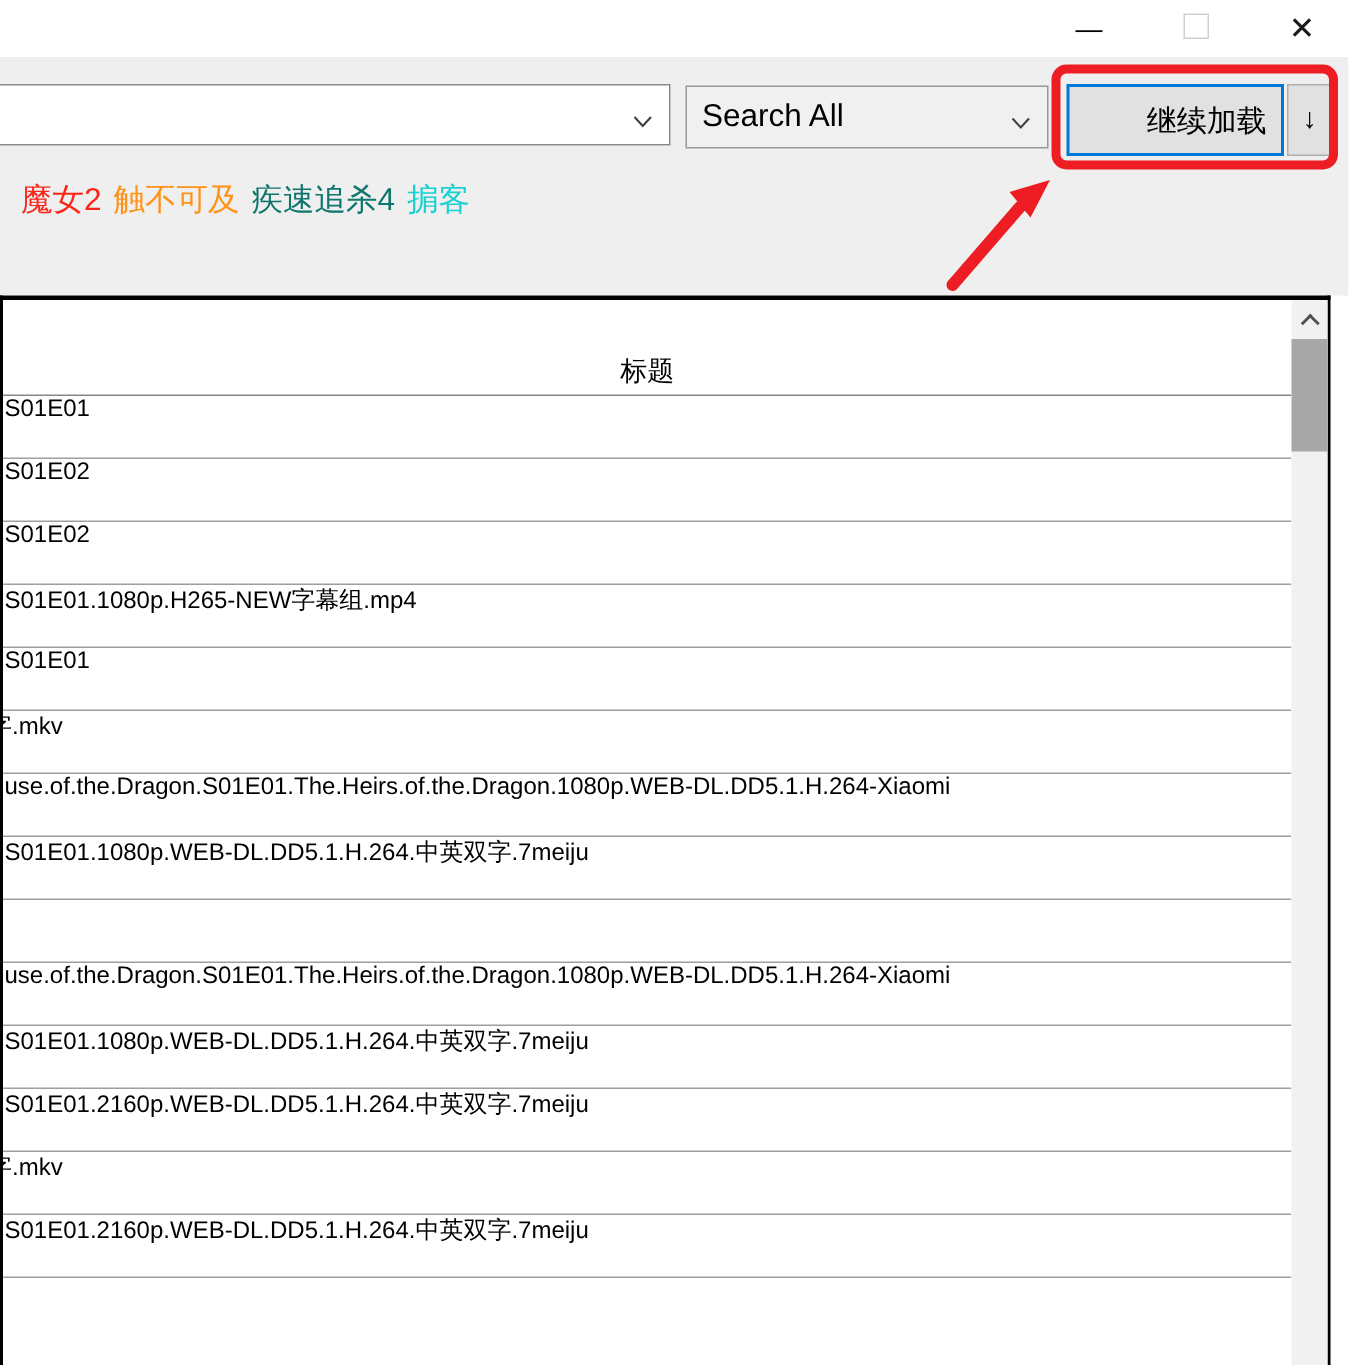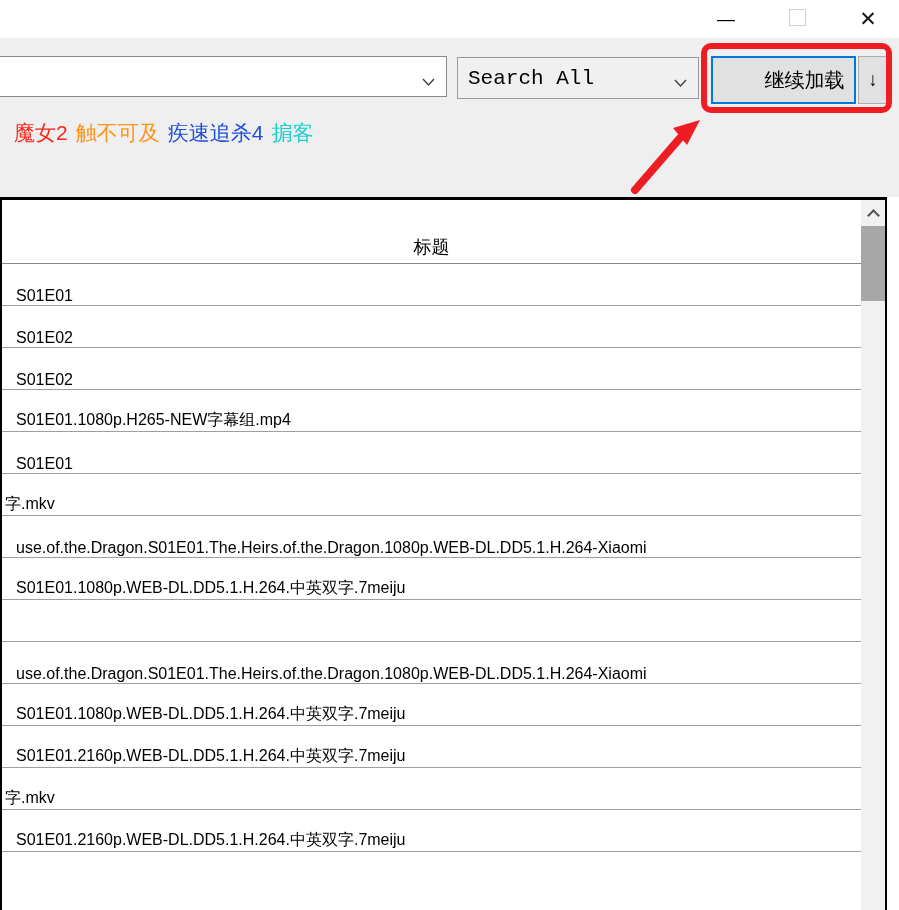--- a/index.html
+++ b/index.html
@@ -16,21 +16,21 @@
                  border:1px solid #cfcfcf; background:#fff; }
   .win-close { left:848px; font-size:21px; color:#1a1a1a; }
 
   
   .toolbar { position:absolute; left:0; top:38px; width:899px; height:159px; background:#efefef; }
 
   .search-combo { position:absolute; left:-2px; top:18px; width:449px; height:41px;
                   background:#ffffff; border:1px solid #898989; }
   .scope-combo { position:absolute; left:457px; top:19px; width:242px; height:42px;
                  background:#f0f0f0; border:1px solid #989898; display:flex; align-items:center; }
-  .scope-combo .val { font-size:21px; padding-left:10px; color:#000;font-family:Liberation Mono, monospace; }
+  .scope-combo .val { font-size:21px; padding-left:10px; color:#000; }
   .chev { position:absolute; right:11px; top:50%; margin-top:-4px; }
 
   .load-btn { position:absolute; left:711px; top:18px; width:145px; height:48px;
               background:#e1e1e1; border:2px solid #0078d7; font-size:20px;
               display:flex; align-items:center; justify-content:center;
               font-family:"Liberation Sans", sans-serif;padding-left:42px; }
   .down-btn { position:absolute; left:858px; top:18px; width:30px; height:48px;
               background:#e1e1e1; border:1px solid #adadad; font-size:19px;
               display:flex; align-items:center; justify-content:center; }
 
@@ -42,22 +42,22 @@
                font-size:21px; white-space:nowrap; }
   .qlink { cursor:pointer; text-decoration:none; }
 
   
   .table { position:absolute; left:0; top:197px; width:887px; height:713px;
            background:#ffffff; border-top:3px solid #000; border-left:2px solid #000;
            border-right:2px solid #000; }
   .list-area { position:absolute; left:0; top:0; right:24px; bottom:0; overflow:hidden;margin-top:31px; }
   .thead { height:33px; border-bottom:1px solid #878787; display:flex;
            align-items:center; justify-content:center; font-size:18px; background:#fff; }
-  .row { height:42px; border-bottom:1px solid #9e9e9e; display:flex; align-items:flex-end;
-         padding-left:14px; font-size:16px; white-space:nowrap; overflow:hidden; background:#fff; }
+  .row { height:42px; border-bottom:1px solid #9e9e9e; display:flex; align-items:flex-start;
+         padding-left:1px; font-size:16px; white-space:nowrap; overflow:hidden; background:#fff; }
   .row.clipped .cell { margin-left:-11px; }
 
   
   .vscroll { position:absolute; right:0; top:0; width:24px; height:100%; background:#f1f1f1; }
   .sb-up { position:absolute; left:0; top:0; width:24px; height:26px; display:flex;
            align-items:center; justify-content:center; }
   .sb-up-chev { width:9px; height:9px; border-left:2px solid #505050; border-top:2px solid #505050;
                 transform:rotate(45deg); margin-top:4px; }
   .sb-thumb { position:absolute; left:0; top:26px; width:24px; height:75px; background:#a7a7a7; }
 </style>
@@ -104,21 +104,21 @@
     <div class="red-rect"></div>
 
     <svg class="arrow-svg" width="95" height="95">
       <path d="M17 82 L62 30" stroke="#ee1c23" stroke-width="8" stroke-linecap="round" fill="none"></path>
       <polygon points="82,12 55,20 69,37" fill="#ee1c23"></polygon>
     </svg>
 
     <div class="links-row">
         <a class="qlink" style="color: rgb(251, 38, 25);">魔女2</a>
         <a class="qlink" style="color: rgb(255, 147, 24);">触不可及</a>
-        <a class="qlink" style="color: #1d4ed8;">疾速追杀4</a>
+        <a class="qlink" style="color: #0f766e;">疾速追杀4</a>
         <a class="qlink" style="color: rgb(26, 209, 209);">掮客</a>
       </div>
   </div>
 
   <div class="table">
     <div class="list-area">
       <div class="thead">
         <span>标题</span>
       </div>
       <div>

